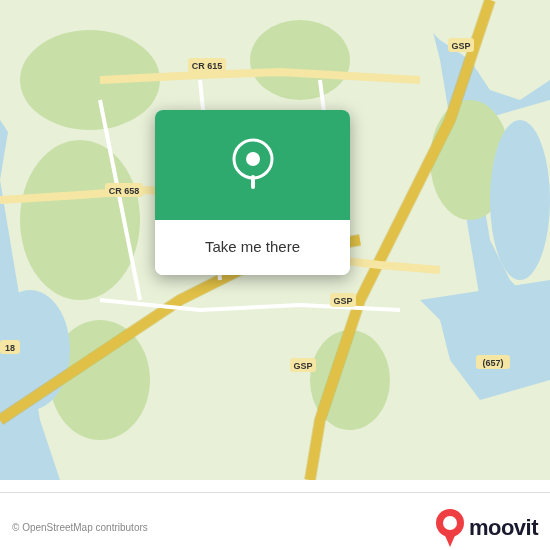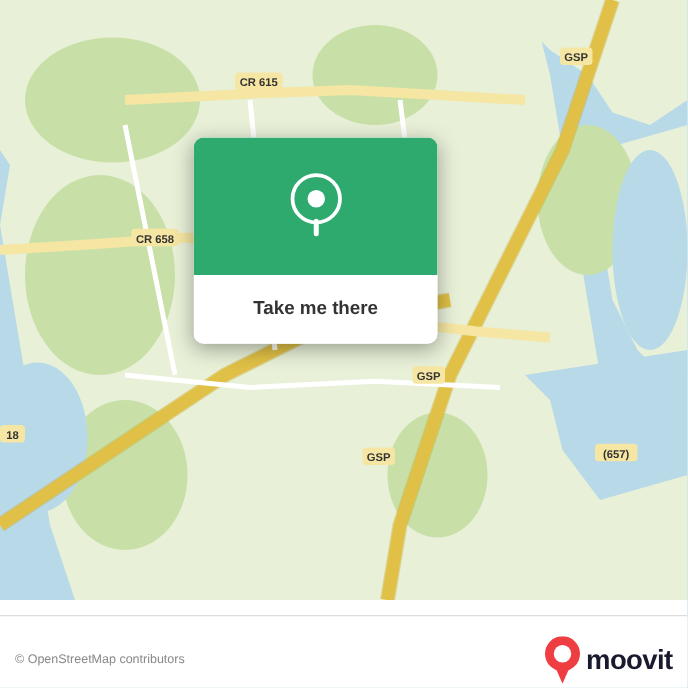--- a/index.html
+++ b/index.html
@@ -52,21 +52,21 @@
       padding: 10px 16px 12px;
       background: white;
     }
 
     #take-me-there-btn {
       width: 100%;
       padding: 8px 0;
       background: white;
       border: none;
       font-size: 15px;
-      font-weight: 700;
+      font-weight: 400;
       color: #333;
       cursor: pointer;
       text-align: center;
     }
 
     
     #popup-card::after {
       content: '';
       position: absolute;
       bottom: -12px;

